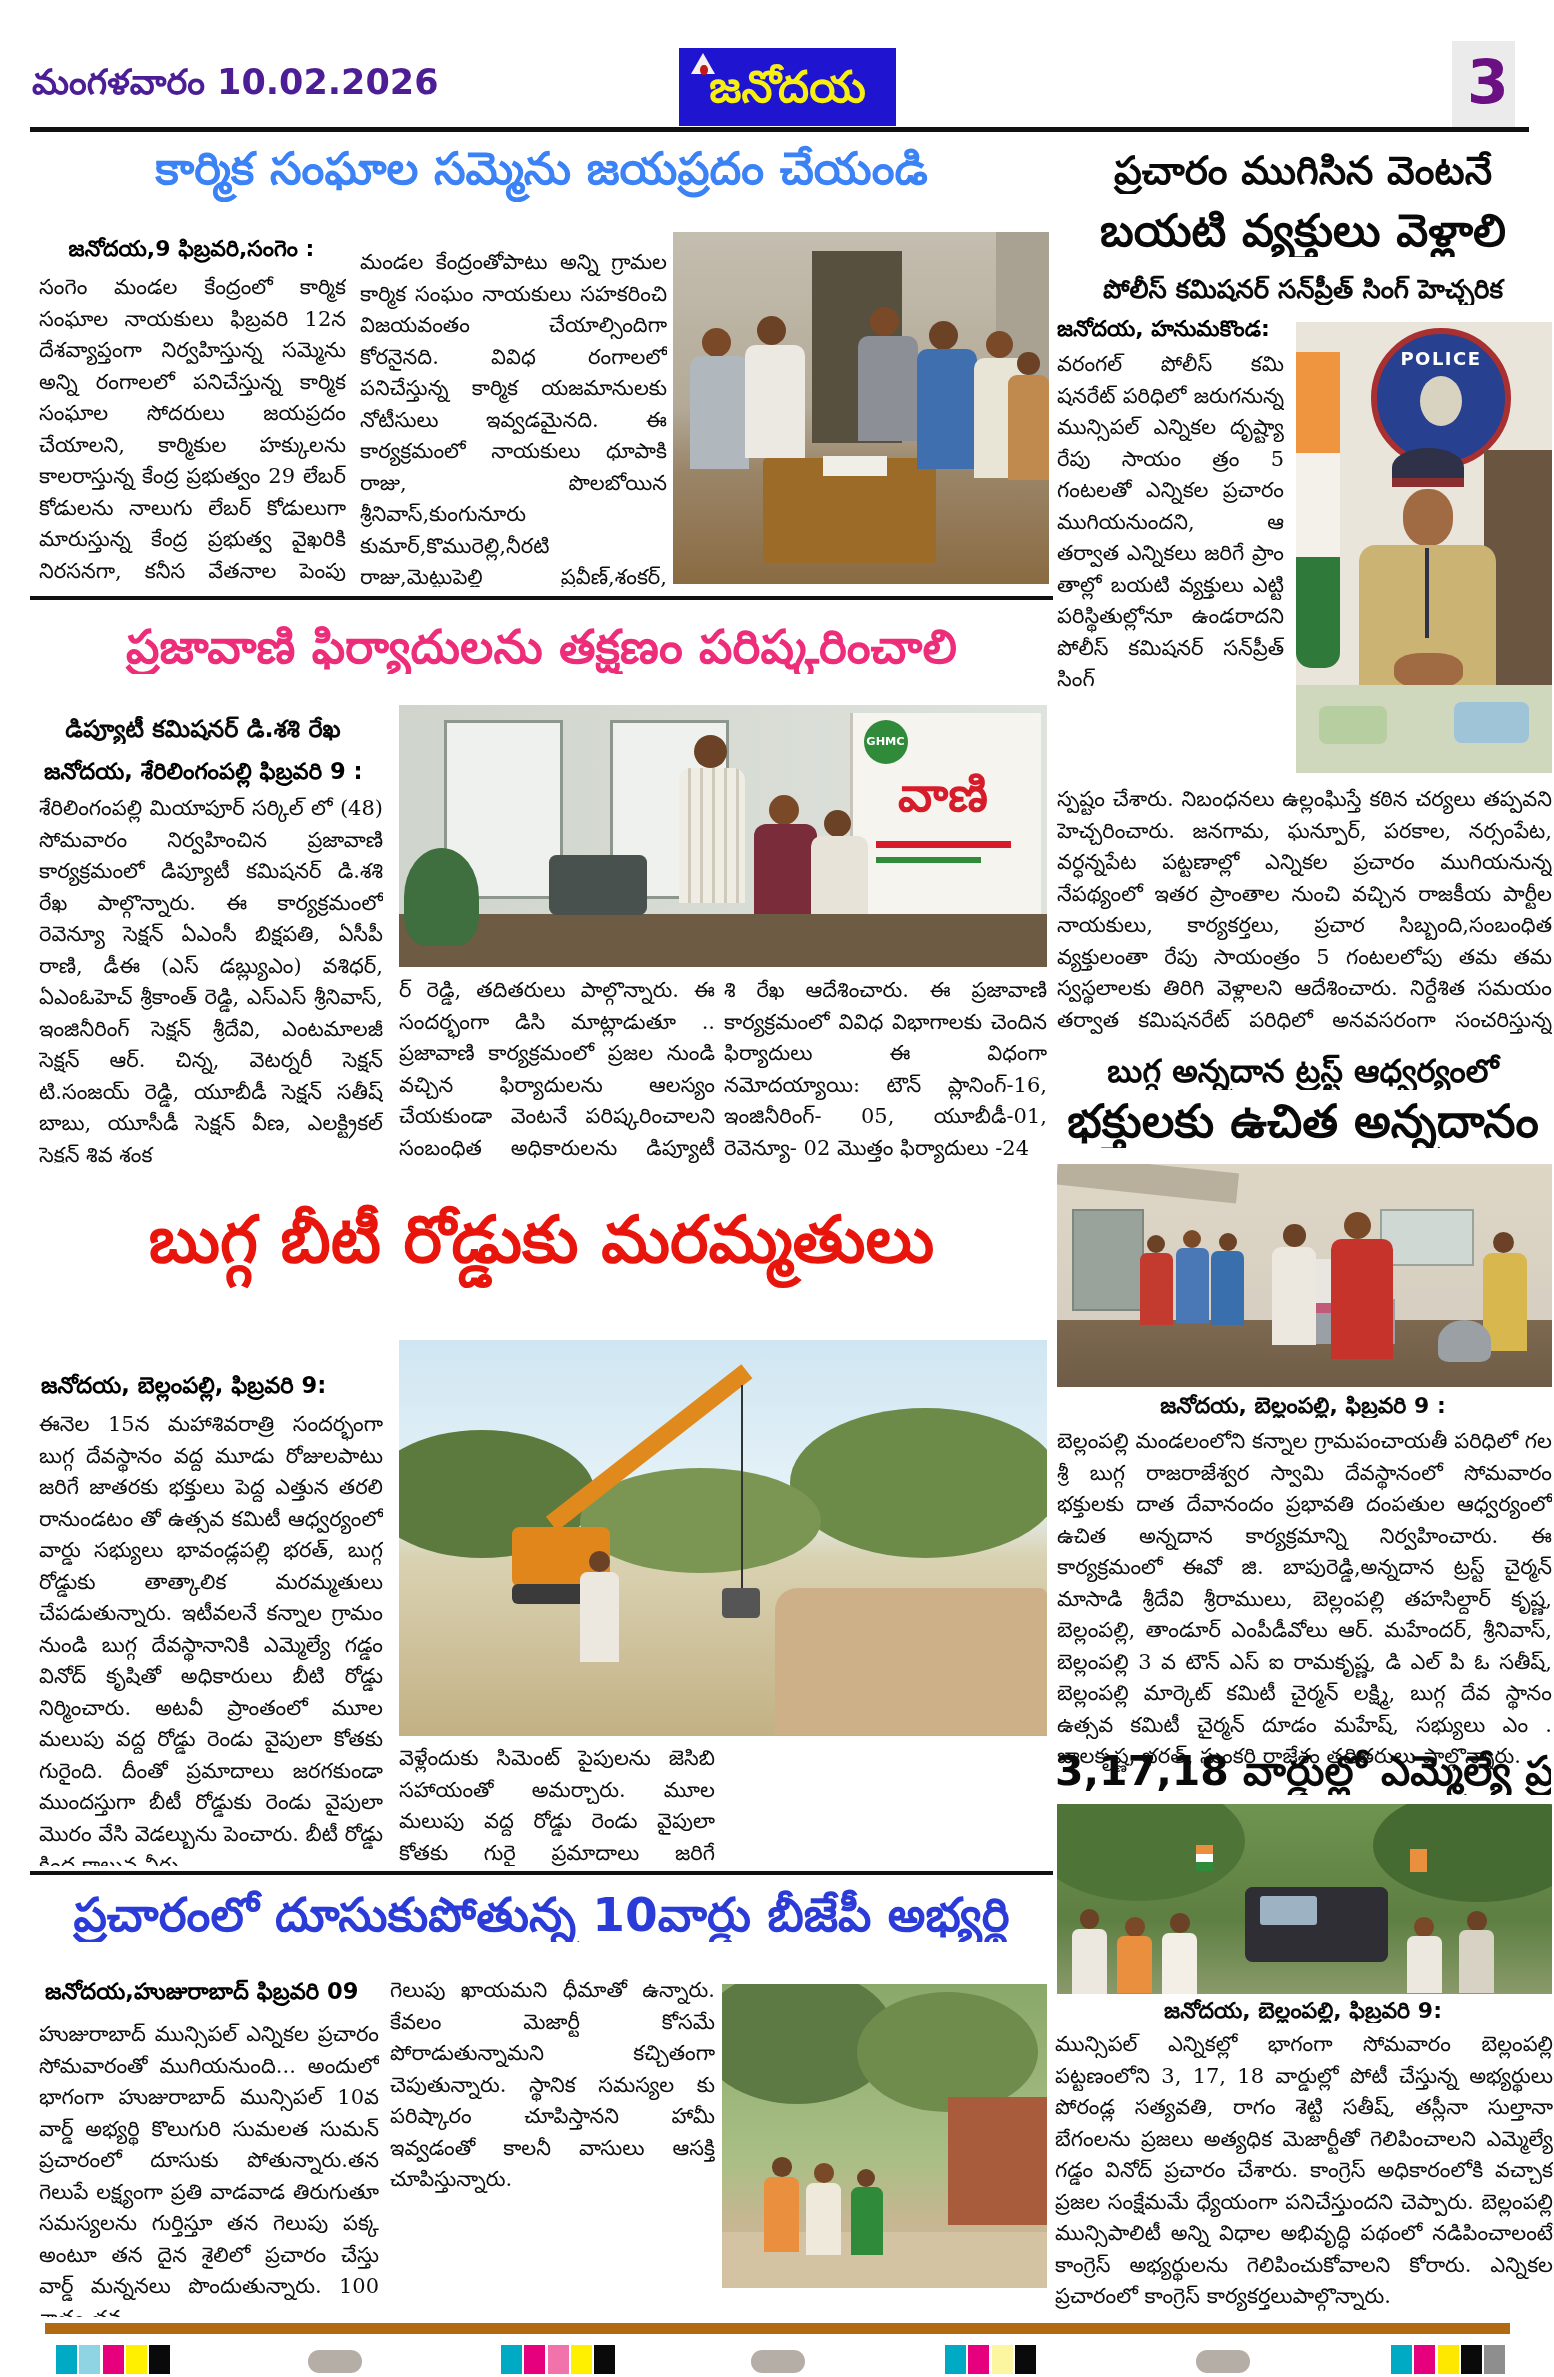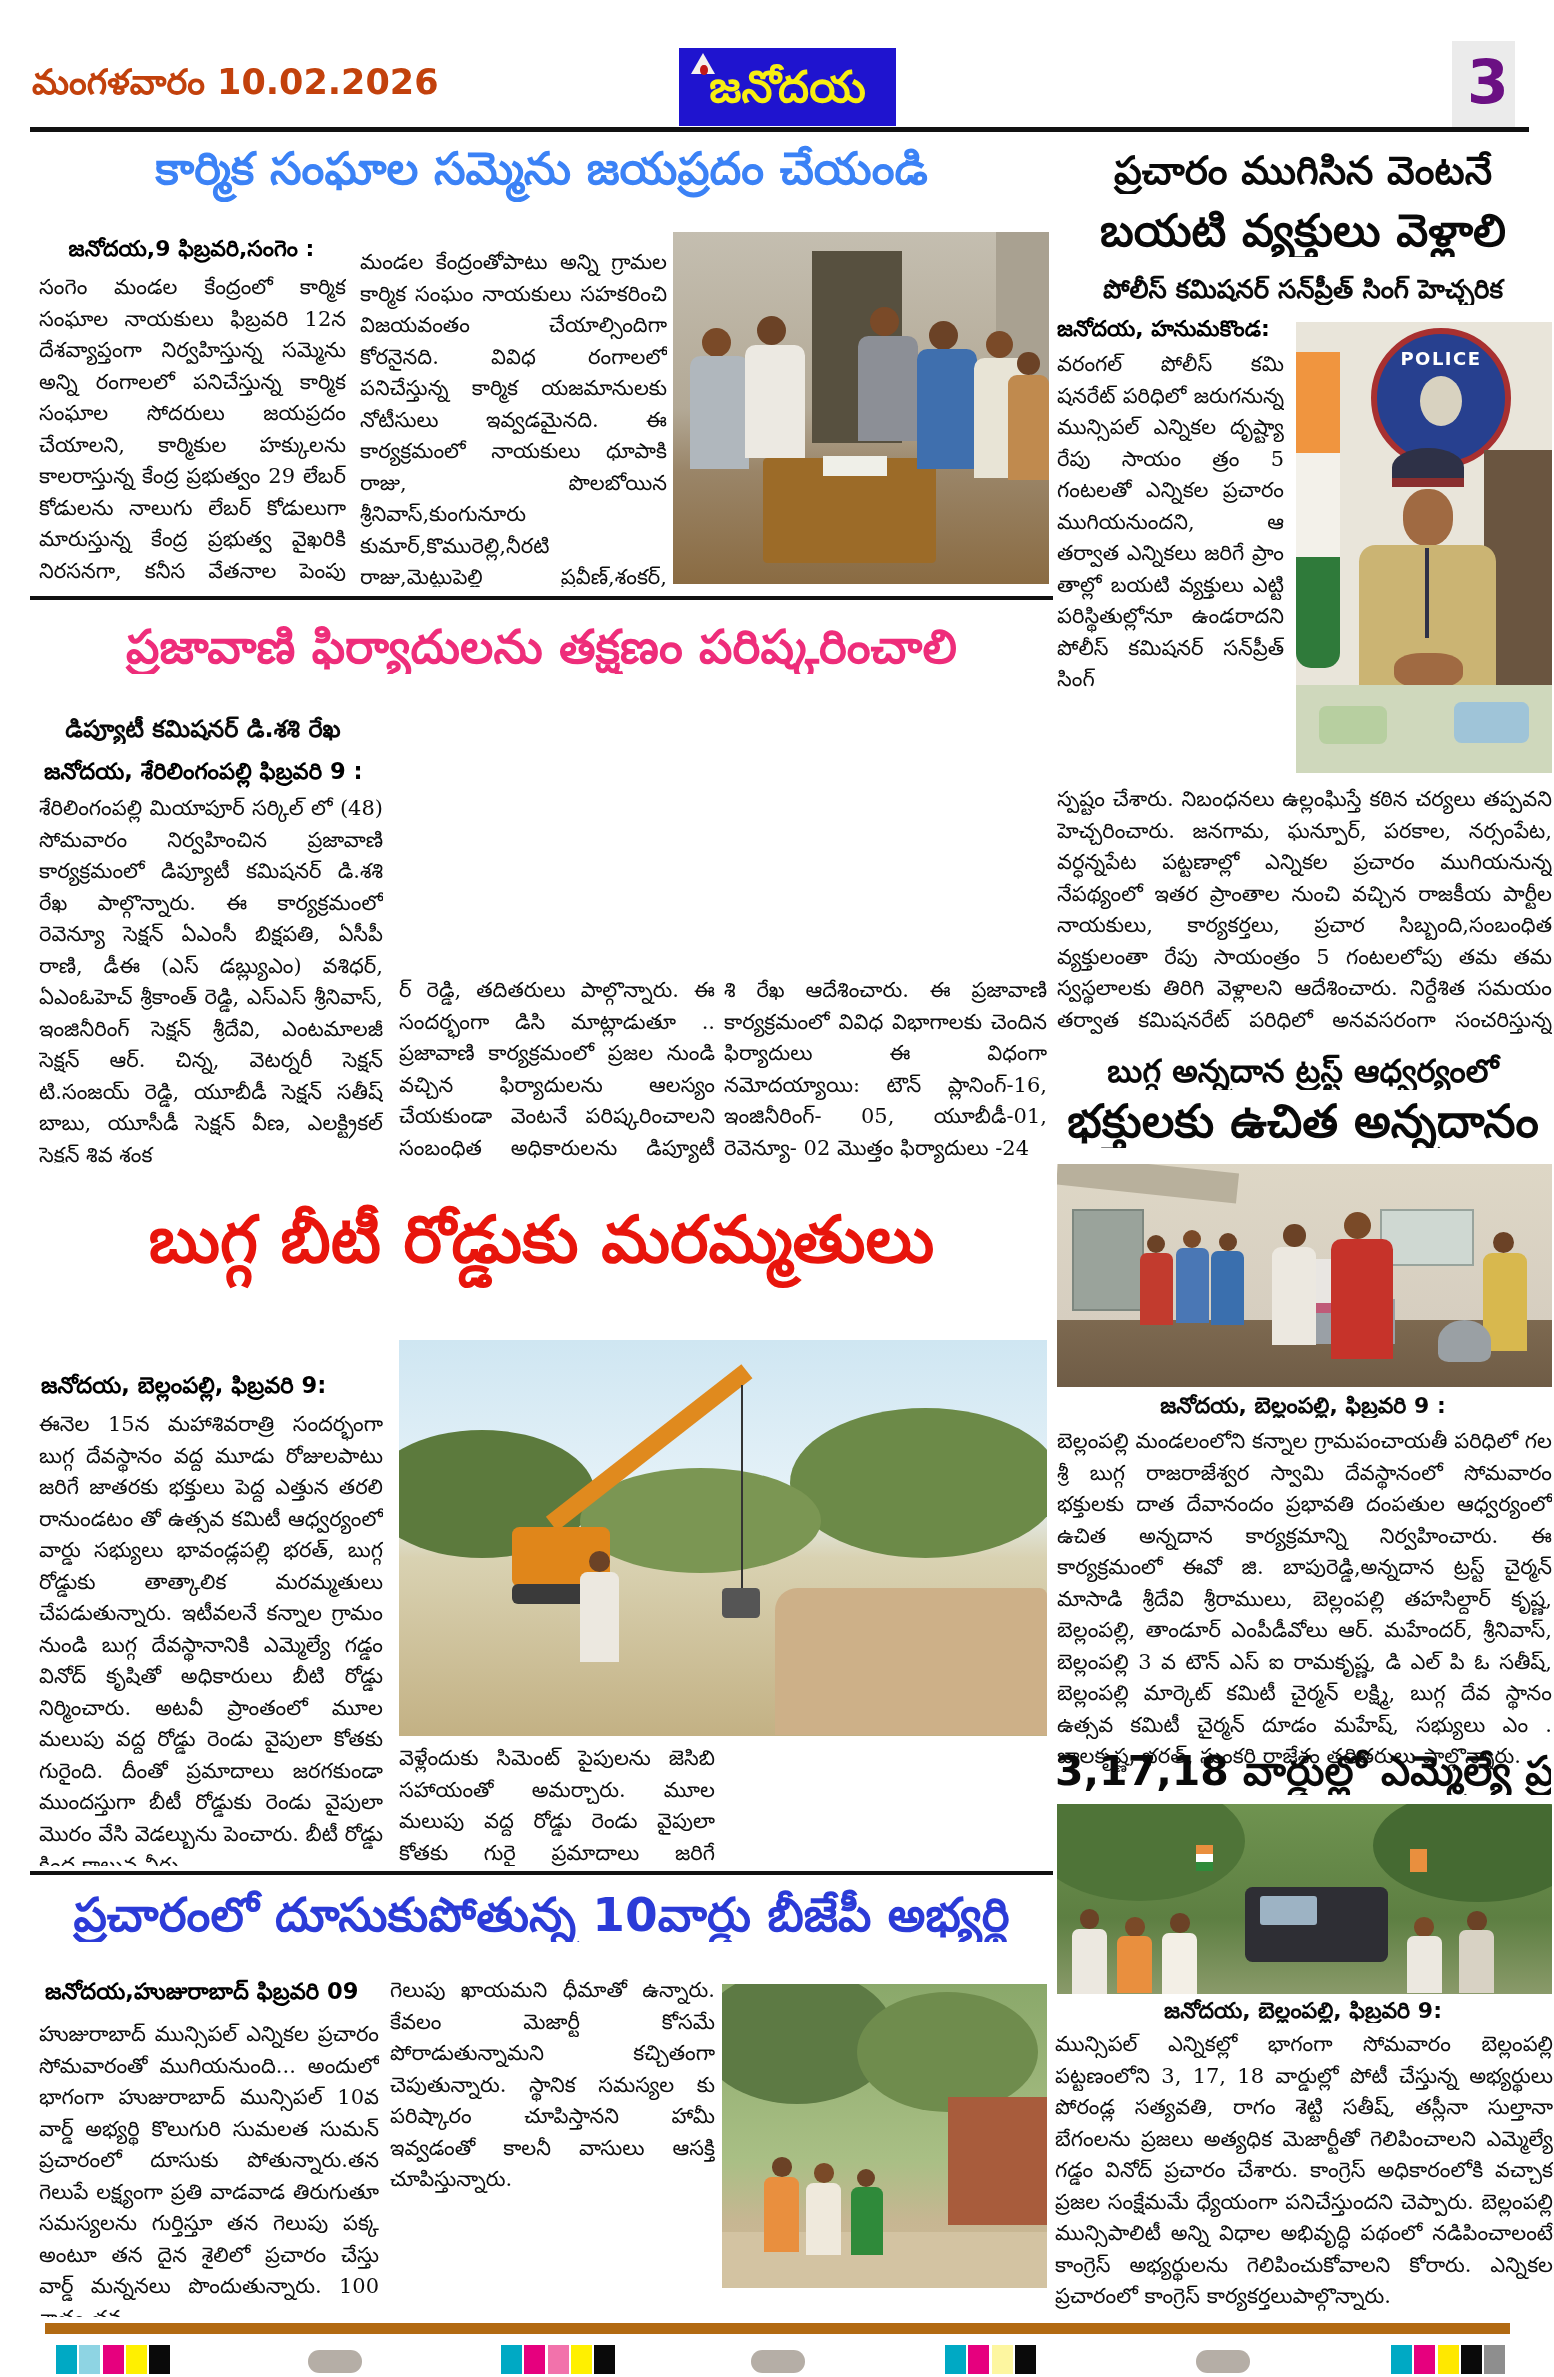--- a/index.html
+++ b/index.html
@@ -20,21 +20,21 @@
   .photo{position:absolute;overflow:hidden;background:#cfcfcf;}
   .reg-group{position:absolute;top:2345px;height:30px;white-space:nowrap;}
   .reg-block{display:inline-block;width:21px;height:29px;margin-right:2.3px;vertical-align:top;}
   .reg-pill{position:absolute;top:2350px;width:54px;height:22.6px;border-radius:11.3px;background:#b5aea6;}
 </style>
 </head>
 <body>
 
 <div class="page">
 
-  <div class="abs" style="left:32px;top:62px;font-size:35px;font-weight:bold;color:#c2410c;">మంగళవారం 10.02.2026</div>
+  <div class="abs" style="left:32px;top:62px;font-size:35px;font-weight:bold;color:#4c1d95;">మంగళవారం 10.02.2026</div>
 
   <div class="abs" style="left:679px;top:48px;width:217px;height:78px;background:#1f14cf;text-align:center;">
     <div class="abs" style="left:12px;top:4.5px;width:0;height:0;border-left:12px solid transparent;border-right:12px solid transparent;border-bottom:21px solid #f5f2ee;"></div>
     <div class="abs" style="left:21px;top:16.5px;width:7.5px;height:10.5px;background:#c21919;border-radius:50%;"></div>
     <div style="font-size:44px;font-weight:bold;color:#f7ee12;line-height:78px;">జనోదయ</div>
   </div>
 
   <div class="abs" style="left:1452px;top:41px;width:63px;height:86px;background:#ebebeb;"></div>
   <div class="abs" style="left:1467px;top:47px;width:38px;text-align:center;font-size:60px;font-weight:bold;color:#6b1083;">3</div>
 
@@ -89,20 +89,39 @@
   </div>
 
   <div class="col" style="left:1057px;top:784px;width:495px;height:253px;">స్పష్టం చేశారు. నిబంధనలు ఉల్లంఘిస్తే కఠిన చర్యలు తప్పవని హెచ్చరించారు. జనగామ, ఘన్పూర్, పరకాల, నర్సంపేట, వర్ధన్నపేట పట్టణాల్లో ఎన్నికల ప్రచారం ముగియనున్న నేపథ్యంలో ఇతర ప్రాంతాల నుంచి వచ్చిన రాజకీయ పార్టీల నాయకులు, కార్యకర్తలు, ప్రచార సిబ్బంది,సంబంధిత వ్యక్తులంతా రేపు సాయంత్రం 5 గంటలలోపు తమ తమ స్వస్థలాలకు తిరిగి వెళ్లాలని ఆదేశించారు. నిర్దేశిత సమయం తర్వాత కమిషనరేట్ పరిధిలో అనవసరంగా సంచరిస్తున్న వారిని గుర్తించినట్లయితే ఎన్నికల నిబంధనలు, చట్టప్రకారం కేసులు నమోదు చేసి కఠిన చర్యలు తీసుకుంటామని కమిషనర్ తెలిపారు. ఎన్నికలు ప్రశాంతంగా, నిర్వహించేందుకు ప్రజలు, రాజకీయ పార్టీలు పోలీస్ శాఖకు పూర్తి సహకారం అందించాలని కోరారు.</div>
 
   <div class="rule" style="left:30px;top:596px;width:1023px;height:3.8px;"></div>
   <div class="headline h-pink" style="left:30px;top:620px;width:1023px;font-size:47px;white-space:nowrap;">ప్రజావాణి ఫిర్యాదులను తక్షణం పరిష్కరించాలి</div>
   <div class="headline h-black" style="left:45px;top:716px;width:316px;font-size:24px;">డిప్యూటీ కమిషనర్ డి.శశి రేఖ</div>
   <div class="dateline" style="left:44px;top:758px;width:338px;font-size:22.6px;">జనోదయ, శేరిలింగంపల్లి ఫిబ్రవరి 9 :</div>
   <div class="col" style="left:39px;top:793px;width:344px;height:370px;">శేరిలింగంపల్లి మియాపూర్ సర్కిల్ లో (48) సోమవారం నిర్వహించిన ప్రజావాణి కార్యక్రమంలో డిప్యూటీ కమిషనర్ డి.శశి రేఖ పాల్గొన్నారు. ఈ కార్యక్రమంలో రెవెన్యూ సెక్షన్ ఏఎంసీ బిక్షపతి, ఏసీపీ రాణి, డీఈ (ఎస్ డబ్ల్యుఎం) వశిధర్, ఏఎంఓహెచ్ శ్రీకాంత్ రెడ్డి, ఎస్ఎస్ శ్రీనివాస్, ఇంజినీరింగ్ సెక్షన్ శ్రీదేవి, ఎంటమాలజీ సెక్షన్ ఆర్. చిన్న, వెటర్నరీ సెక్షన్ టి.సంజయ్ రెడ్డి, యూబీడీ సెక్షన్ సతీష్ బాబు, యూసీడీ సెక్షన్ వీణ, ఎలక్ట్రికల్ సెక్షన్ శివ శంక</div>
 
+  <div class="photo" style="left:399px;top:705px;width:648px;height:262px;background:linear-gradient(90deg,#cfd4cc,#dfe3dd);">
+    <div class="ph-shape" style="left:45px;top:15px;width:113px;height:173px;background:#eef1ee;border:3px solid #8e978e;"></div>
+    <div class="ph-shape" style="left:211px;top:15px;width:113px;height:173px;background:#eef1ee;border:3px solid #8e978e;"></div>
+    <div class="ph-shape" style="left:451px;top:7.5px;width:188px;height:203px;background:#f6f4ef;border-left:3px solid #c9c4b8;">
+      <div style="position:absolute;left:10.5px;top:7.5px;width:44px;height:44px;border-radius:50%;background:#2f8a3a;color:#fff;font-size:11.3px;font-weight:bold;text-align:center;line-height:44px;">GHMC</div>
+      <div style="position:absolute;left:45px;top:53px;font-size:48px;font-weight:bold;color:#d61c2a;">వాణి</div>
+      <div style="position:absolute;left:22.6px;top:128px;width:135px;height:7.5px;background:#d61c2a;"></div>
+      <div style="position:absolute;left:22.6px;top:144px;width:105px;height:6px;background:#2f8a3a;"></div>
+    </div>
+    <div class="ph-shape" style="left:0;top:209px;width:648px;height:53px;background:#6e5b44;"></div>
+    <div class="ph-shape" style="left:4.5px;top:143px;width:75px;height:98px;border-radius:50% 50% 30% 30%;background:#3f6f3f;"></div>
+    <div class="ph-shape" style="left:295px;top:30px;width:33px;height:33px;border-radius:50%;background:#6b4226;"></div>
+    <div class="ph-shape" style="left:280px;top:63px;width:66px;height:135px;border-radius:12px 12px 0 0;background:repeating-linear-gradient(90deg,#efece4 0 9px,#cfc9bc 9px 12px);"></div>
+    <div class="ph-shape" style="left:370px;top:90px;width:30px;height:30px;border-radius:50%;background:#7a4a28;"></div>
+    <div class="ph-shape" style="left:355px;top:119px;width:63px;height:90px;border-radius:12px 12px 0 0;background:#7a2c3a;"></div>
+    <div class="ph-shape" style="left:425px;top:105px;width:27px;height:27px;border-radius:50%;background:#6b4226;"></div>
+    <div class="ph-shape" style="left:412px;top:131px;width:57px;height:78px;border-radius:10.5px 10.5px 0 0;background:#e7e3d8;"></div>
+    <div class="ph-shape" style="left:150px;top:150px;width:98px;height:60px;background:#49514e;border-radius:7.5px;"></div>
+  </div>
 
   <div class="col" style="left:399px;top:975px;width:316px;height:193px;">ర్ రెడ్డి, తదితరులు పాల్గొన్నారు. ఈ సందర్భంగా డిసి మాట్లాడుతూ .. ప్రజావాణి కార్యక్రమంలో ప్రజల నుండి వచ్చిన ఫిర్యాదులను ఆలస్యం చేయకుండా వెంటనే పరిష్కరించాలని సంబంధిత అధికారులను డిప్యూటీ కమిషనర్ డి.శ</div>
   <div class="col" style="left:724px;top:975px;width:323px;height:193px;">శి రేఖ ఆదేశించారు. ఈ ప్రజావాణి కార్యక్రమంలో వివిధ విభాగాలకు చెందిన ఫిర్యాదులు ఈ విధంగా నమోదయ్యాయి: టౌన్ ప్లానింగ్-16, ఇంజినీరింగ్- 05, యూబీడీ-01, రెవెన్యూ- 02 మొత్తం ఫిర్యాదులు -24</div>
 
   <div class="headline h-red" style="left:30px;top:1203px;width:1023px;font-size:65px;height:128px;">బుగ్గ బీటీ రోడ్డుకు మరమ్మతులు</div>
   <div class="dateline" style="left:41px;top:1372px;font-size:22.6px;">జనోదయ, బెల్లంపల్లి, ఫిబ్రవరి 9:</div>
   <div class="col" style="left:39px;top:1409px;width:344px;height:457px;">ఈనెల 15న మహాశివరాత్రి సందర్భంగా బుగ్గ దేవస్థానం వద్ద మూడు రోజులపాటు జరిగే జాతరకు భక్తులు పెద్ద ఎత్తున తరలి రానుండటం తో ఉత్సవ కమిటీ ఆధ్వర్యంలో వార్డు సభ్యులు భావండ్లపల్లి భరత్, బుగ్గ రోడ్డుకు తాత్కాలిక మరమ్మతులు చేపడుతున్నారు. ఇటీవలనే కన్నాల గ్రామం నుండి బుగ్గ దేవస్థానానికి ఎమ్మెల్యే గడ్డం వినోద్ కృషితో అధికారులు బీటి రోడ్డు నిర్మించారు. అటవీ ప్రాంతంలో మూల మలుపు వద్ద రోడ్డు రెండు వైపులా కోతకు గురైంది. దీంతో ప్రమాదాలు జరగకుండా ముందస్తుగా బీటీ రోడ్డుకు రెండు వైపులా మొరం వేసి వెడల్బును పెంచారు. బీటీ రోడ్డు కింద కాలువ నీరు</div>
 
   <div class="photo" style="left:399px;top:1340px;width:648px;height:396px;background:linear-gradient(180deg,#cfe6f2 0%,#e6f2f8 40%,#d9d2b2 55%,#c3b184 100%);">
     <div class="ph-shape" style="left:-30px;top:90px;width:226px;height:128px;border-radius:50%;background:#5c7a3d;"></div>

